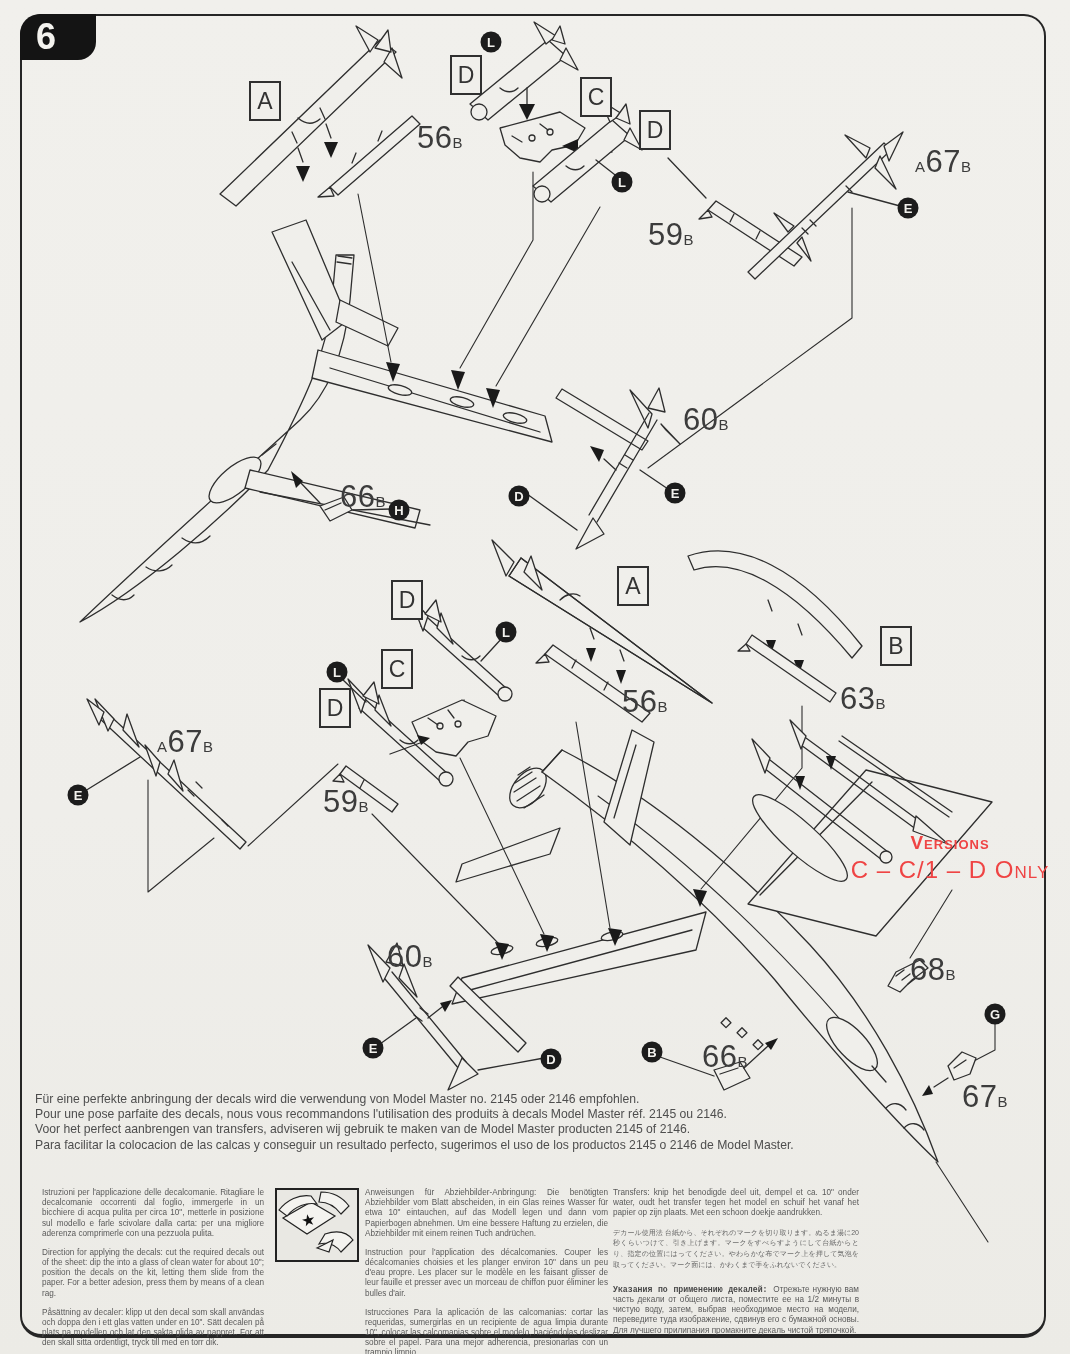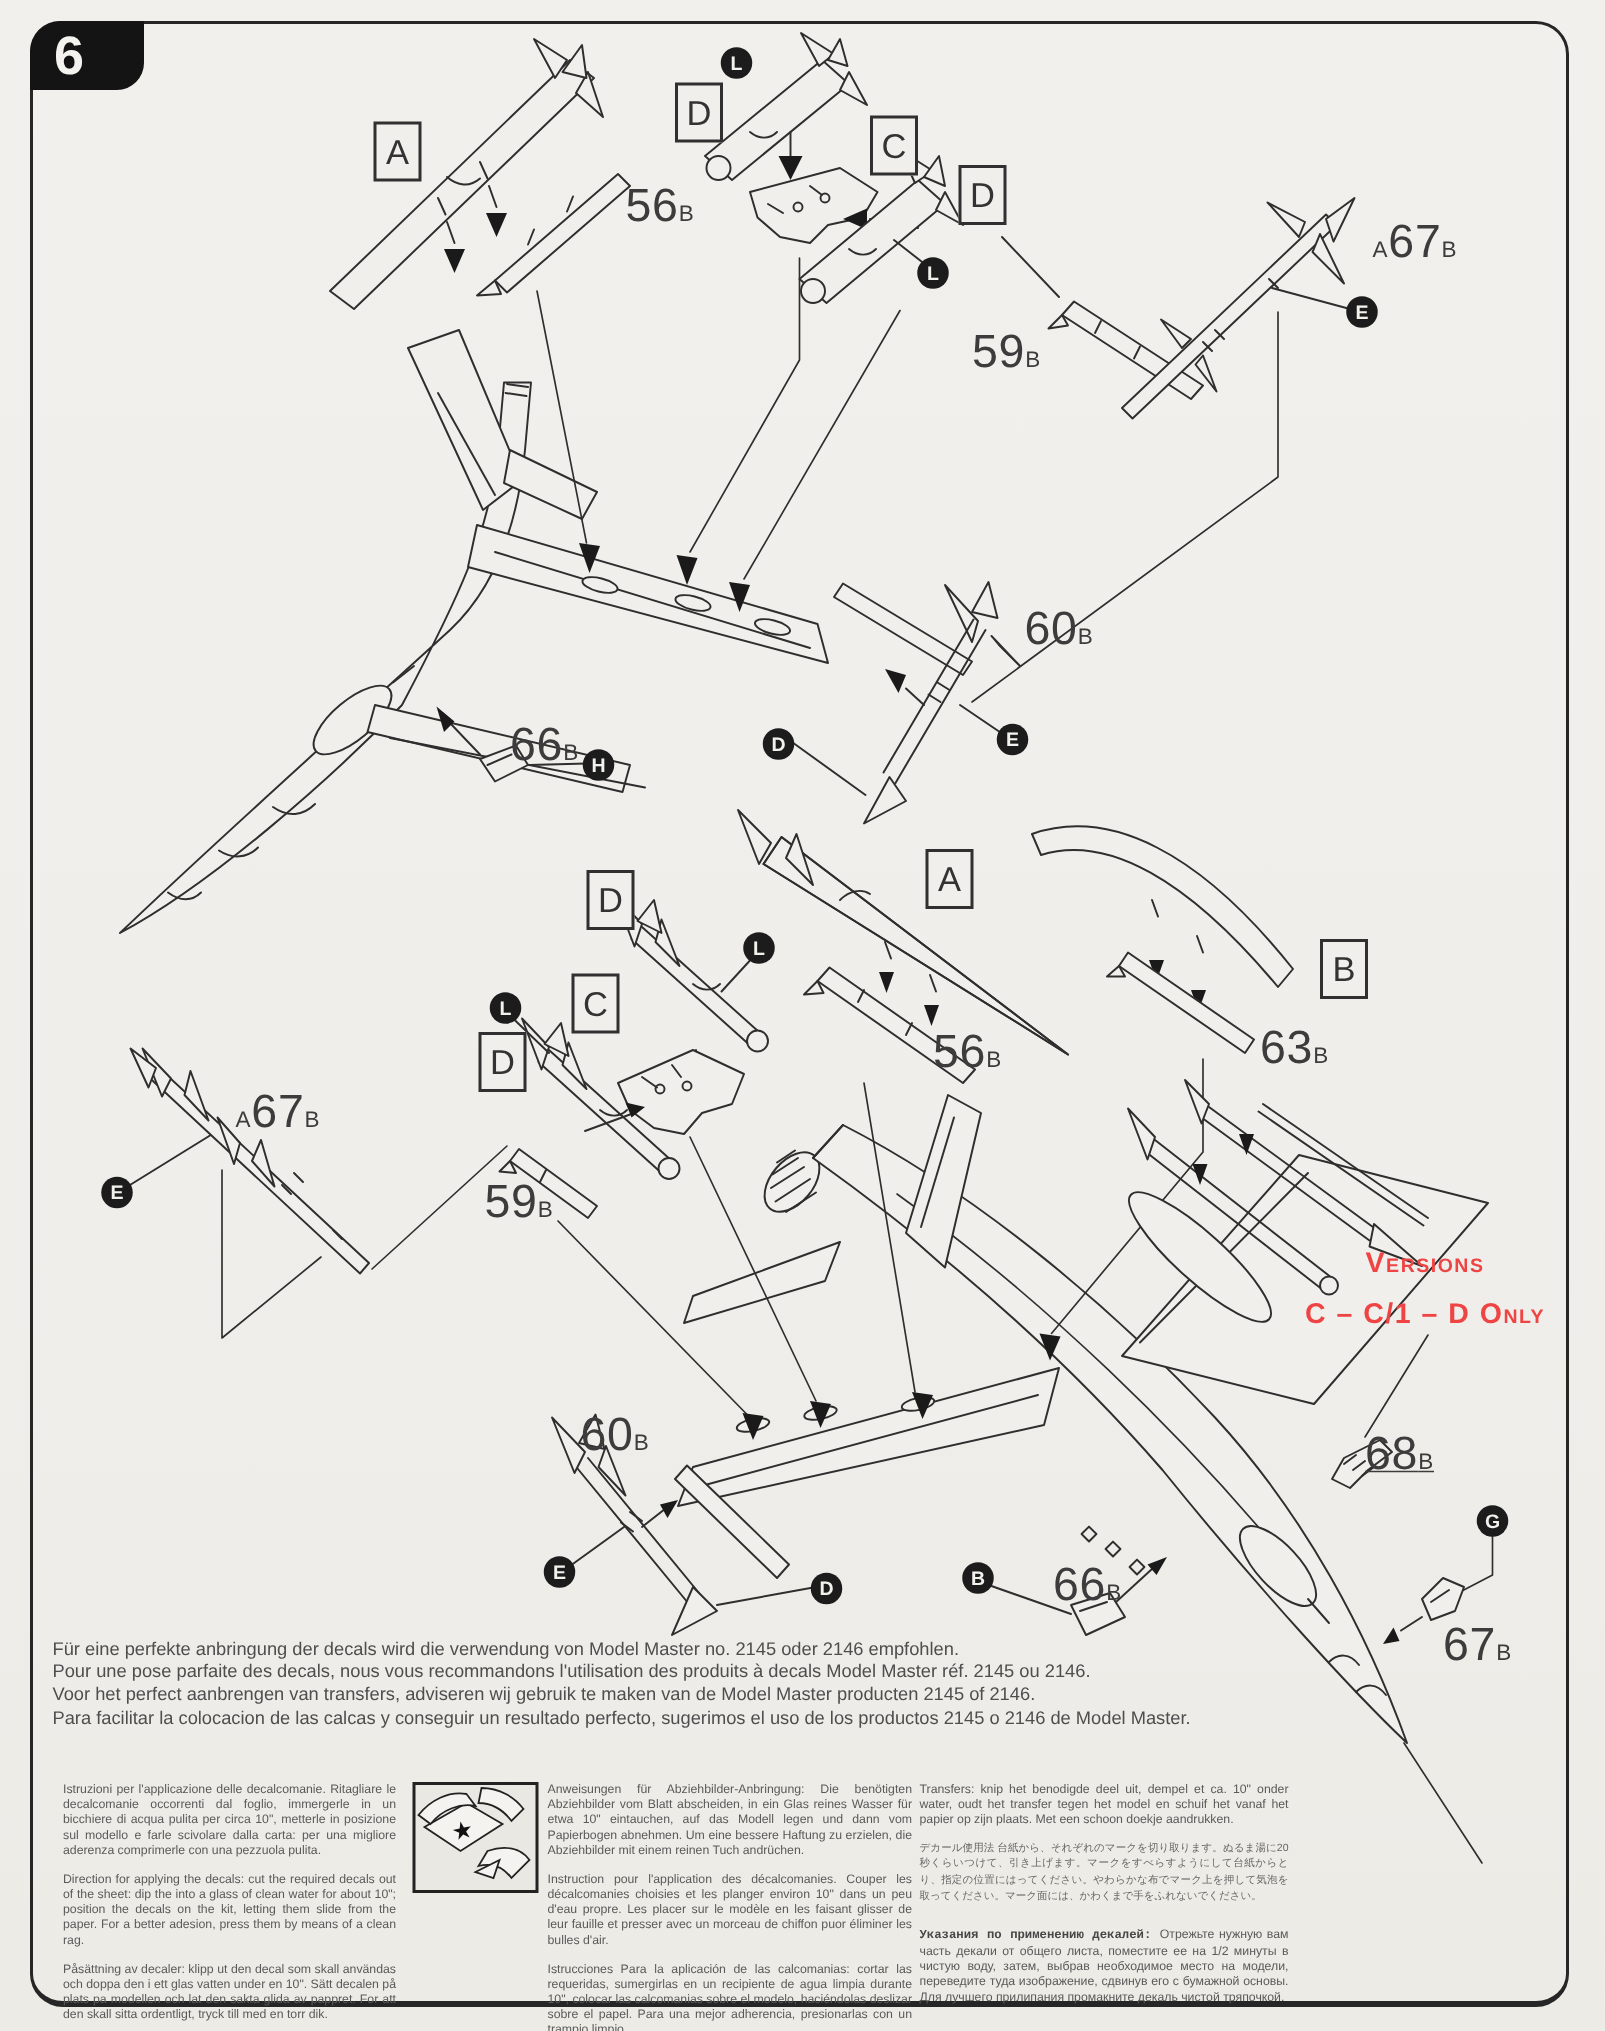--- a/index.html
+++ b/index.html
@@ -37,21 +37,21 @@
   .part-num{
     position:absolute;transform:translateY(-50%);color:#3c3c3c;white-space:nowrap;
     letter-spacing:0.5px;line-height:1;
   }
   .part-num .n{font-size:31px;}
   .part-num .s{font-size:15px;}
   .versions{
     position:absolute;left:838px;top:832px;width:224px;text-align:center;color:#ef4444;
   }
   .versions .v1{font-variant:small-caps;font-weight:bold;font-size:19px;letter-spacing:1px;}
-  .versions .v2{font-variant:small-caps;font-weight:bold;font-size:19px;letter-spacing:1px;margin-top:12px;}
+  .versions .v2{font-variant:small-caps;font-weight:normal;font-size:24px;letter-spacing:1px;margin-top:2px;}
   .note-lines{
     position:absolute;left:35px;top:1092px;width:840px;color:#4e4e4e;
     font-size:12.2px;line-height:15.2px;white-space:nowrap;
   }
   .cols .col{position:absolute;color:#5a5a5a;font-size:8.2px;line-height:1.24;text-align:justify;}
   .cols .col p{margin:0 0 9px 0;}
   .cols .col p.ja{font-size:7px;line-height:1.55;color:#666;margin-top:6px;margin-bottom:14px;}
   .cols .col p .lead{font-weight:bold;color:#474747;font-family:Liberation Mono, monospace;}
   .hands{
     position:absolute;left:275px;top:1188px;width:84px;height:74px;
@@ -476,13 +476,13 @@
 <div class="circle-label" style="left: 995px; top: 1014px;">
     <span>G</span>
   </div>
 <div class="part-num" style="left: 157px; top: 741px;"><span class="s">A</span><span class="n">67</span><span class="s">B</span></div>
 <div class="part-num" style="left: 323px; top: 801px;"><span class="n">59</span><span class="s">B</span></div>
 <div class="part-num" style="left: 622px; top: 701px;"><span class="n">56</span><span class="s">B</span></div>
 <div class="part-num" style="left: 840px; top: 698px;"><span class="n">63</span><span class="s">B</span></div>
 <div class="part-num" style="left: 387px; top: 956px;"><span class="n">60</span><span class="s">B</span></div>
 <div class="part-num" style="left: 702px; top: 1056px;"><span class="n">66</span><span class="s">B</span></div>
 <div class="part-num" style="left: 962px; top: 1096px;"><span class="n">67</span><span class="s">B</span></div>
-<div class="part-num" style="left: 910px; top: 969px; text-decoration: underline;"><span class="n">68</span><span class="s">B</span></div>
+<div class="part-num" style="left: 910px; top: 969px;"><span class="n">68</span><span class="s">B</span></div>
 
 </body></html>

